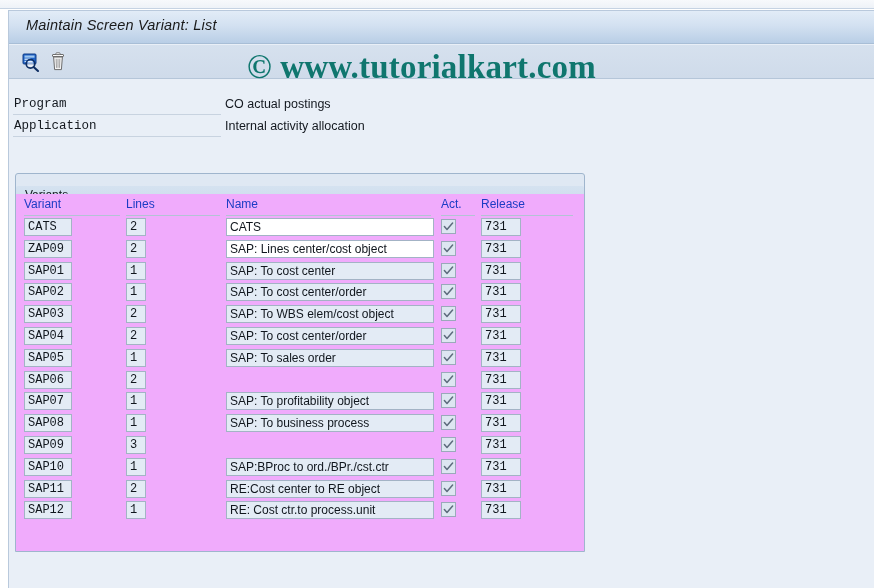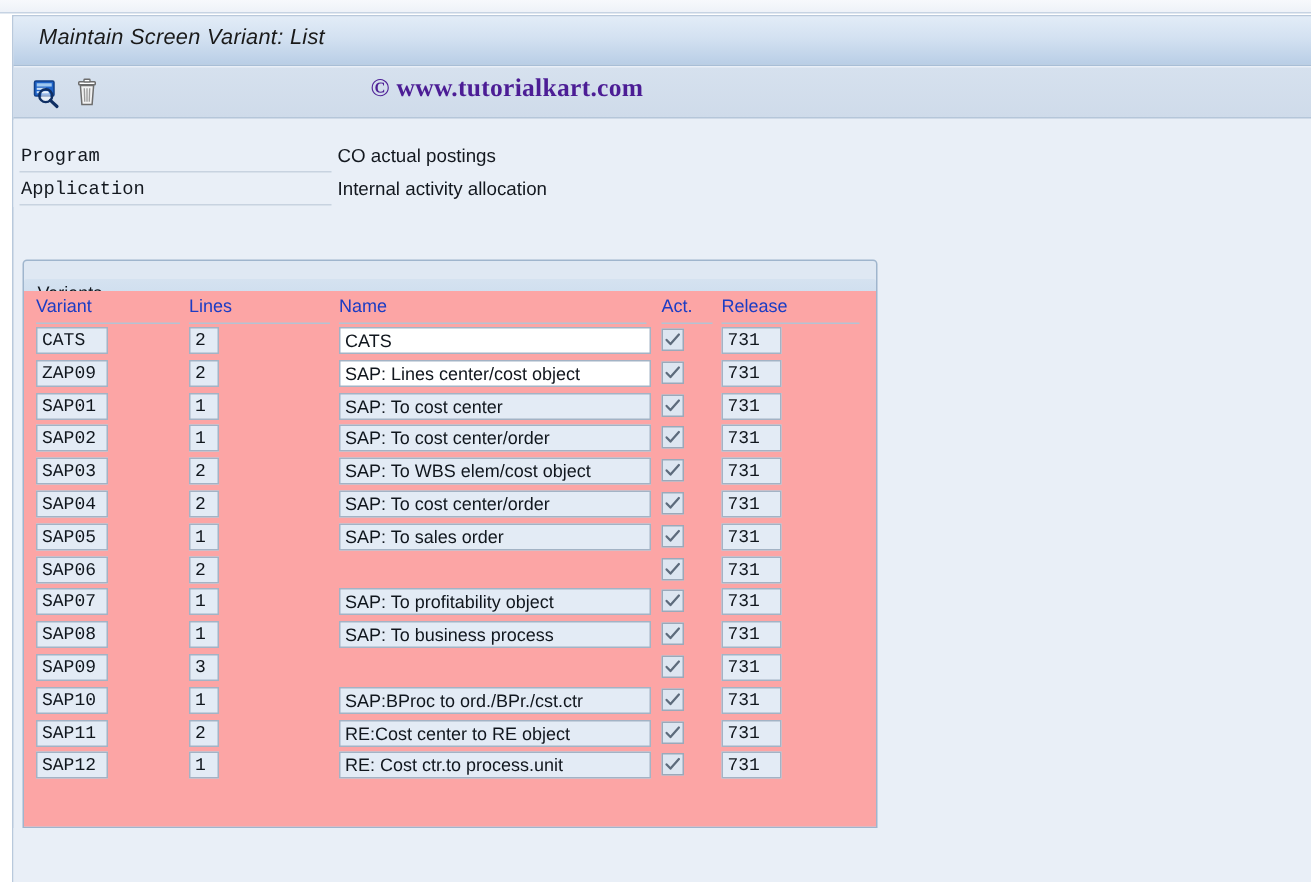--- a/index.html
+++ b/index.html
@@ -72,23 +72,23 @@
     cursor: pointer;
   }
   .tb-btn.display { left: 11px; }
   .tb-btn.delete  { left: 38px; }
 
   
   .watermark {
     position: absolute;
     left: 238px; top: 38px;
     font-family: "Liberation Serif", serif;
-    font-size: 17px;
+    font-size: 33px;
     font-weight: bold;
-    color: #4c1d95;
+    color: #0f766e;
     white-space: nowrap;
     letter-spacing: 0.2px;
     pointer-events: none;
     z-index: 5;
   }
 
   
   .info {
     position: absolute;
     left: 0; top: 69px;
@@ -146,21 +146,21 @@
     left: 9px; top: 2px;
     font-size: 12px;
     color: #10161d;
   }
 
   .panel-body {
     position: absolute;
     left: 0; top: 20px;
     width: 568px;
     height: 357px;
-    background: #fca5a5;
+    background: #f0abfc;
   }
 
   
   .colhead {
     position: absolute;
     left: 0; top: 0;
     width: 568px; height: 22px;
   }
   .colhead .ch {
     position: absolute;

